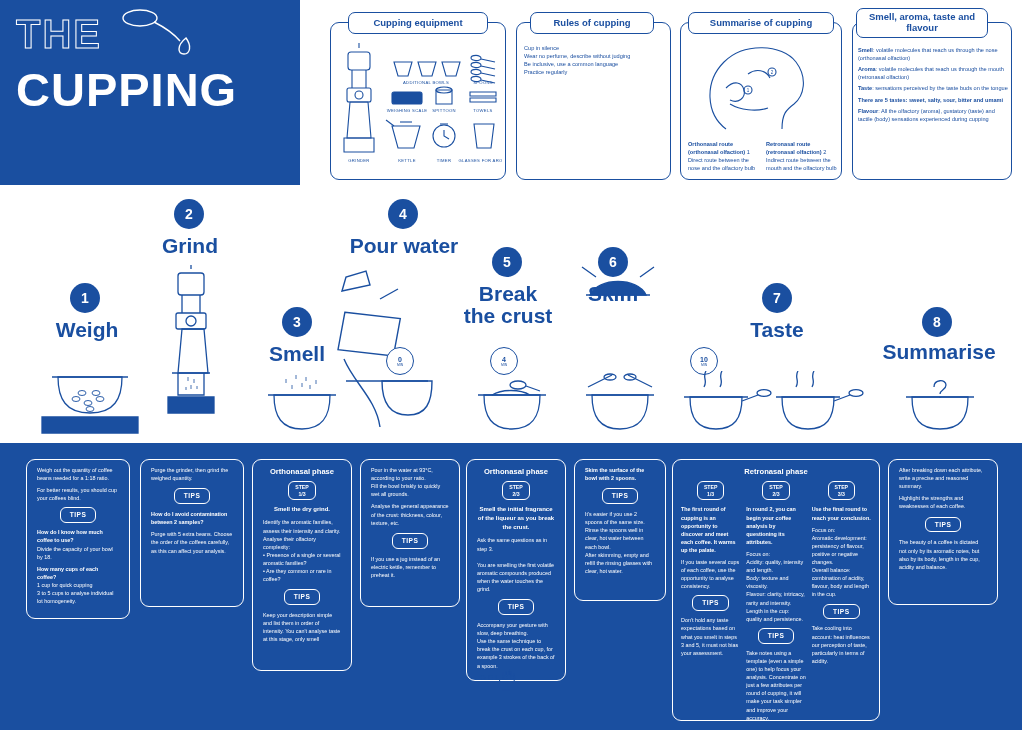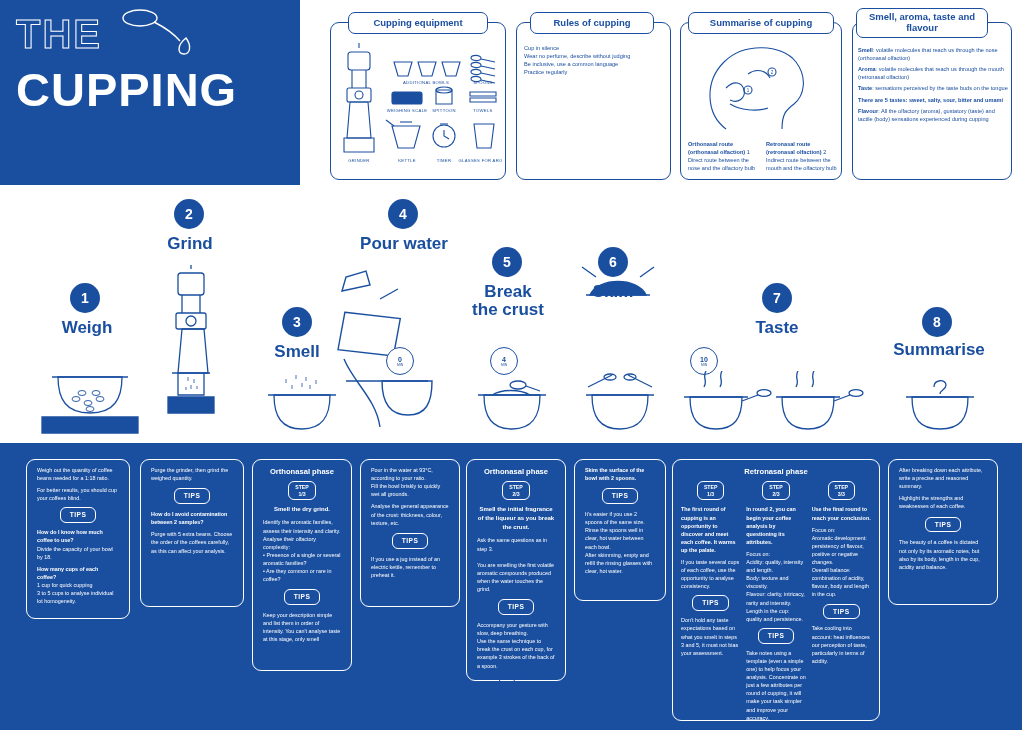--- a/index.html
+++ b/index.html
@@ -47,21 +47,21 @@
   .equip-label { font-size:4.2px; text-align:center; letter-spacing:.3px; }
 
   
   #steps-band { position:absolute; left:0; top:185px; width:1022px; height:258px; }
   .step-num {
     position:absolute; width:30px; height:30px; border-radius:50%;
     background:#1a4fa0; color:#fff; font-size:14px; font-weight:bold;
     display:flex; align-items:center; justify-content:center;
   }
   .step-label {
-    position:absolute; font-size:17px; font-weight:bold; color:#1a4fa0;
+    position:absolute; font-size:21px; font-weight:bold; color:#1a4fa0;
     line-height:1.05; text-align:center;
   }
   .timer {
     position:absolute; width:28px; height:28px; border:1.4px solid #1a4fa0;
     border-radius:50%; display:flex; align-items:center; justify-content:center;
     font-size:7px; font-weight:bold; flex-direction:column; background:#fff;
   }
   .timer small { font-size:3.4px; font-weight:normal; }
 
   

